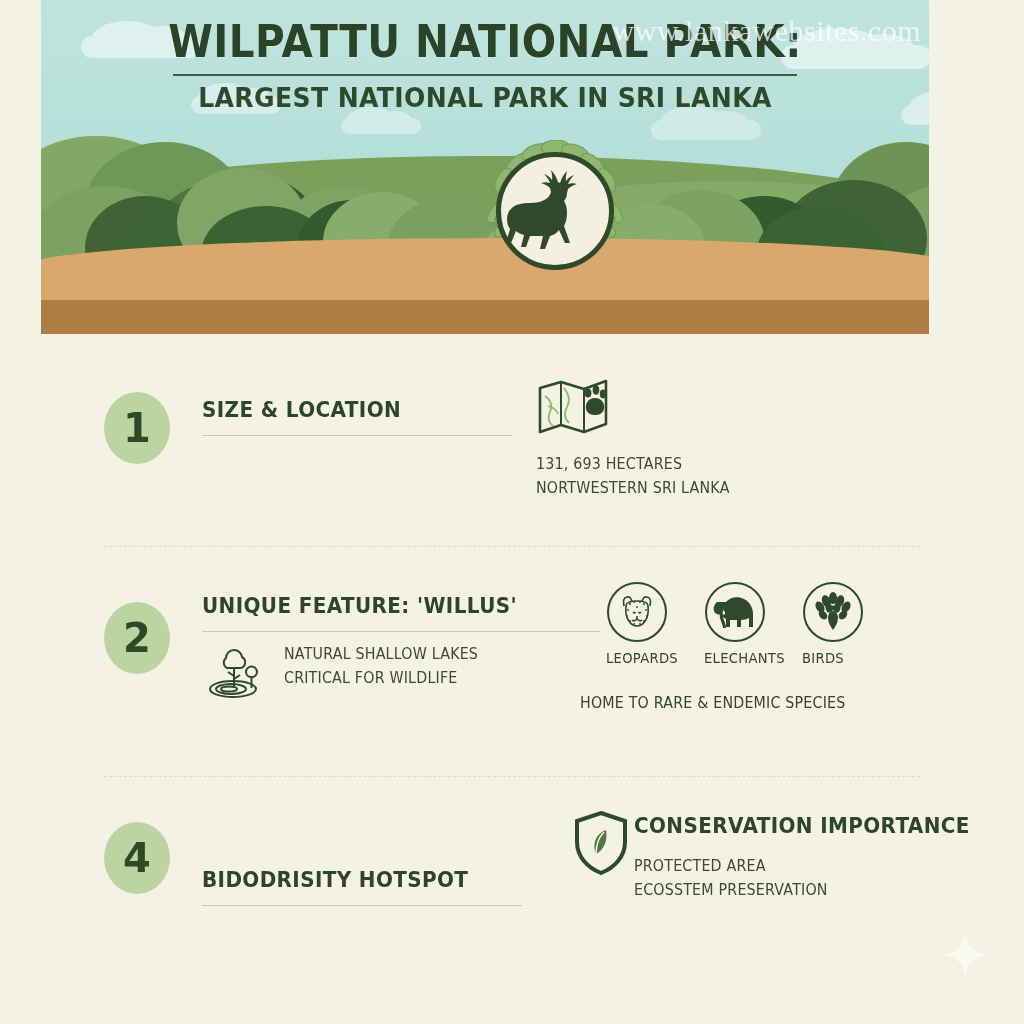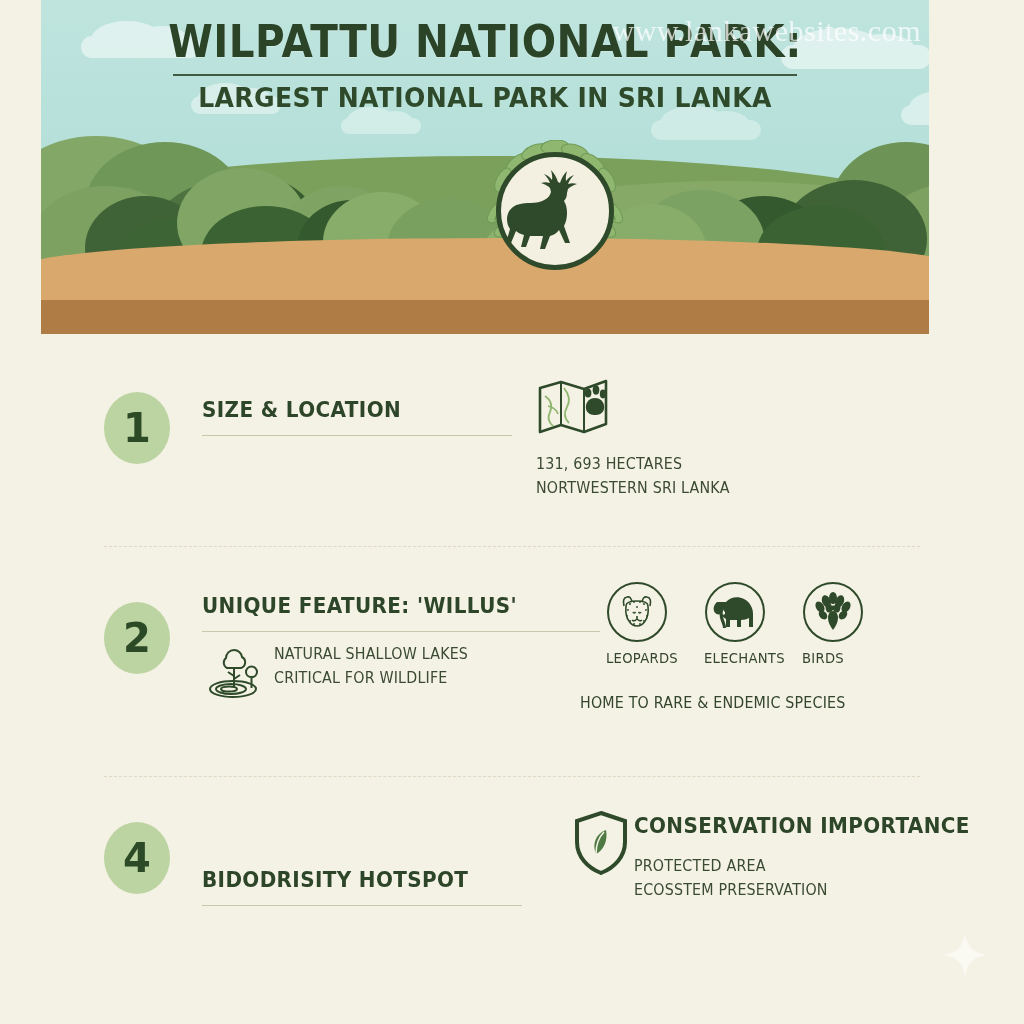--- a/index.html
+++ b/index.html
@@ -448,21 +448,21 @@
     <div class="divider" id="div1"></div>
 
     <div class="section" id="sec2">
       <div class="num-badge" style="top:18px;">2</div>
 
       <div class="col-left" style="top:10px; width:398px;">
         <div class="sec-title">UNIQUE FEATURE: 'WILLUS'</div>
         <div class="title-underline"></div>
       </div>
 
-      <div class="col-right" style="left:206px; top:58px; display:flex; align-items:flex-start; gap:10px;">
+      <div class="col-right" style="left:206px; top:58px; display:flex; align-items:flex-start; gap:20px;">
         <svg class="icon-inline" width="58" height="54" viewBox="0 0 58 54" style="margin-top:4px;">
           <g fill="none" stroke="#2f4a2a" stroke-width="2">
             <path d="M20 12 a8 8 0 0 1 8 -8 a8 8 0 0 1 8 7 a6 6 0 0 1 -1 11 l-14 0 a6 6 0 0 1 -1 -10 z"></path>
             <path d="M28 22 L28 42"></path>
             <path d="M28 30 L22 26 M28 33 L34 29"></path>
             <path d="M40 26 a5.5 5.5 0 1 1 11 0 a5 5 0 0 1 -5 5 l-1 0 a5 5 0 0 1 -5 -5 z"></path>
             <path d="M45.5 31 L45.5 42"></path>
             <ellipse cx="27" cy="43" rx="23" ry="8"></ellipse>
             <ellipse cx="25" cy="43" rx="15" ry="5"></ellipse>
             <ellipse cx="23" cy="43" rx="8" ry="2.6"></ellipse>

